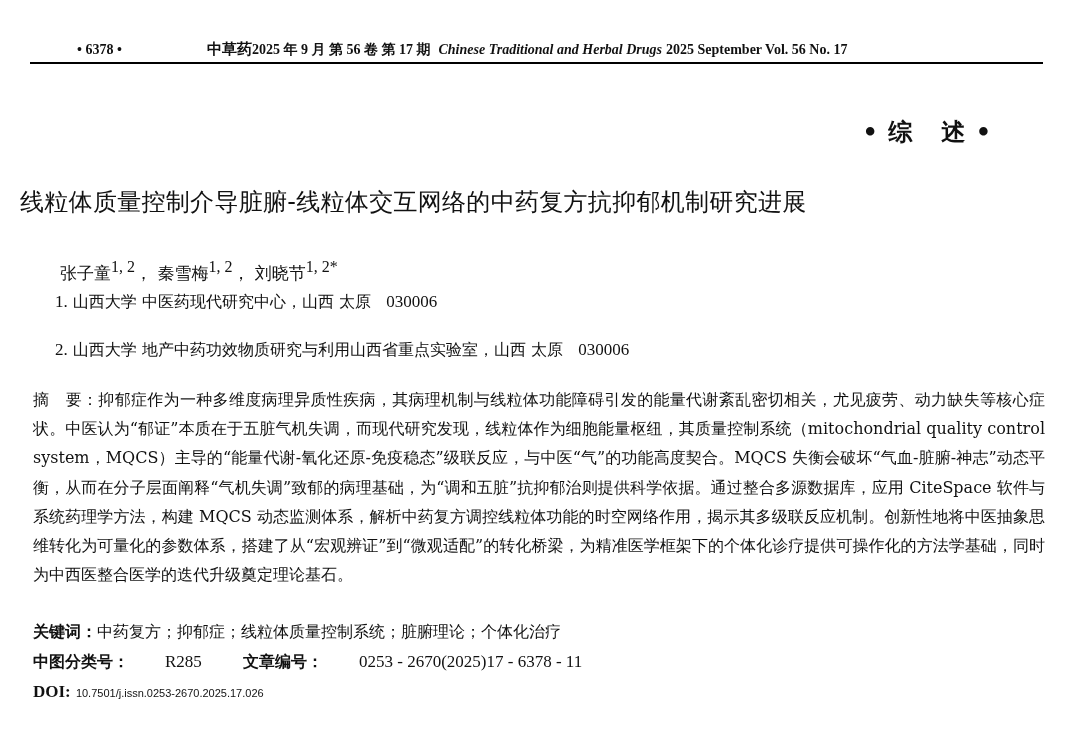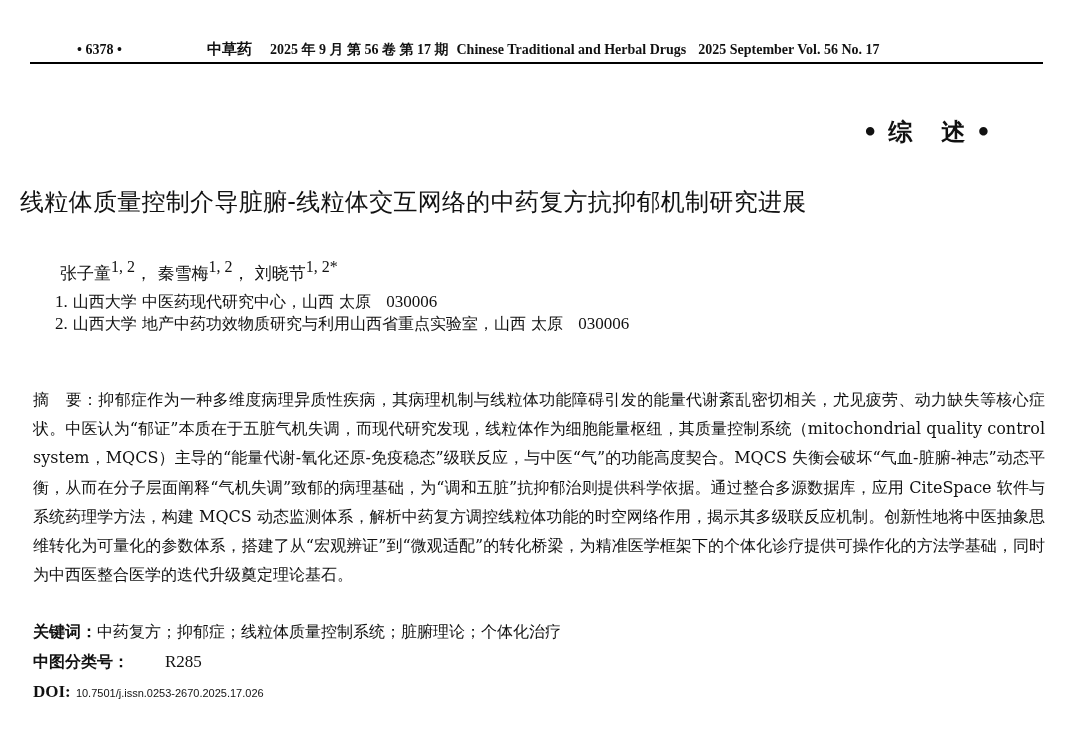--- a/index.html
+++ b/index.html
@@ -6,22 +6,22 @@
   body {
     width: 1080px; height: 732px; position: relative; overflow: hidden;
     font-family: "Liberation Serif", "DejaVu Serif", serif; color: #111;
   }
   .running-head {
     position: absolute; left: 33px; top: 40px; width: 1010px; height: 22px;
     font-size: 14px; font-weight: bold; white-space: nowrap;
     display: flex; align-items: baseline;
   }
   .rh-page { width: 130px; margin-left: 44px; }
-  .rh-cn-journal { font-family: "DejaVu Serif", serif; font-size: 15px; font-weight: bold; margin-right: 18px; }
-  .rh-en-journal { margin-left: 8px; margin-right: 12px; }
+  .rh-cn-journal { font-family: "DejaVu Serif", serif; font-size: 15px; font-weight: bold; margin-right: 0; }
+  .rh-en-journal { font-style: italic; margin-left: 8px; margin-right: 4px; }
   .rh-rule {
     position: absolute; left: 30px; top: 62px; width: 1013px; height: 0;
     border-top: 2px solid #000;
   }
   .section-tag {
     position: absolute; right: 88px; top: 116px;
     font-family: "DejaVu Serif", serif; font-size: 24px; font-weight: bold;
     letter-spacing: 1px; white-space: pre;
   }
   .title {
@@ -33,21 +33,21 @@
     position: absolute; left: 60px; top: 258px;
     font-family: "DejaVu Serif", serif; font-size: 17px; white-space: nowrap;
   }
   .authors sup { font-family: "Liberation Serif", serif; font-size: 16px; vertical-align: 7px; }
   .affil {
     position: absolute; left: 55px; font-size: 16px; white-space: nowrap;
     font-family: "DejaVu Serif", serif;
   }
   .affil .num, .affil .zip { font-family: "Liberation Serif", serif; font-size: 17px; }
   .affil-1 { top: 292px; }
-  .affil-2 { top: 314px; text-align: right; }
+  .affil-2 { top: 340px; text-align: right; }
   .abstract {
     position: absolute; left: 33px; top: 385px; width: 1012px;
     font-family: "DejaVu Serif", serif; font-size: 16px; line-height: 29.2px;
     text-align: justify; text-align-last: left;
   }
   .abstract .label { font-family: "DejaVu Sans", sans-serif; font-weight: normal; }
   .meta-line {
     position: absolute; left: 33px; font-size: 16px; white-space: nowrap;
     font-family: "DejaVu Serif", serif;
   }
@@ -100,18 +100,21 @@
 </div>
 
 <div class="meta-line keywords">
   <span class="label">关键词：</span><span>中药复方；抑郁症；线粒体质量控制系统；脏腑理论；个体化治疗</span>
 </div>
 
 <div class="meta-line classif">
   <span class="grp grp-1">
     <span class="label">中图分类号：</span><span class="val">R285</span>
   </span>
+  <span class="grp grp-3">
+    <span class="label">文章编号：</span><span class="val">0253 - 2670(2025)17 - 6378 - 11</span>
+  </span>
 </div>
 
 <div class="meta-line doi">
   <span class="label">DOI:</span>
   <span class="val">10.7501/j.issn.0253-2670.2025.17.026</span>
 </div>
 
 </body></html>

